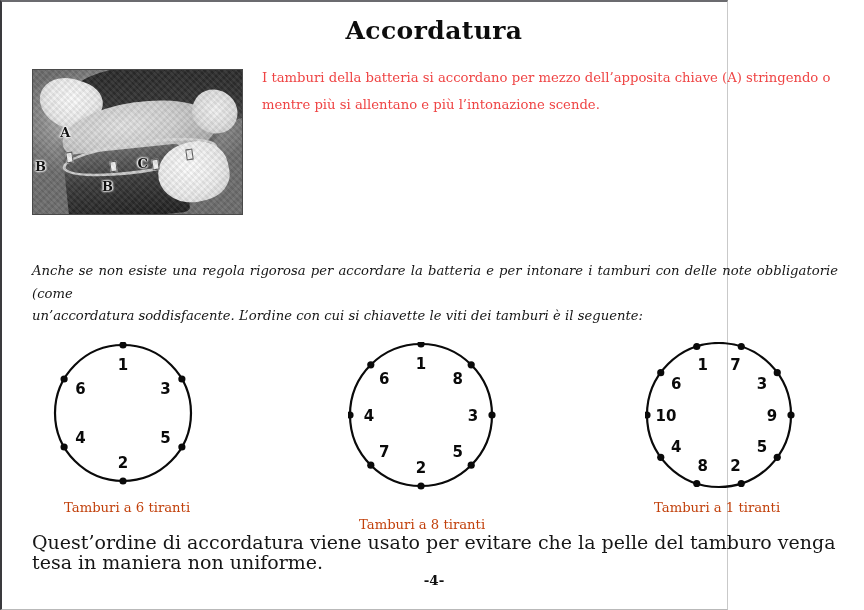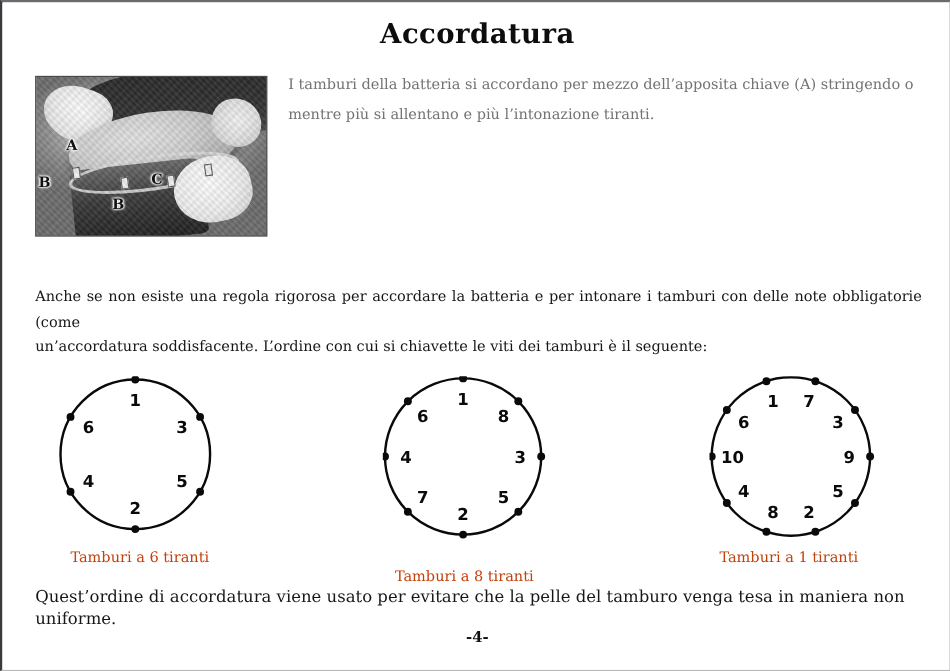--- a/index.html
+++ b/index.html
@@ -11,21 +11,21 @@
     width: 864px;
     height: 610px;
     overflow: hidden;
     font-family: "DejaVu Serif", "Liberation Serif", serif;
     color: #1a1a1a;
     position: relative;
   }
   #page {
     position: absolute;
     left: 0; top: 0;
-    width: 864px;
+    width: 728px;
     height: 610px;
     background: #ffffff;
     border-top: 2px solid #6b6b6f;
     border-left: 2px solid #3a3a3e;
     border-right: 1px solid #c9c9c9;
     border-bottom: 1px solid #b9b9b9;
     box-sizing: border-box;
   }
 
   
@@ -143,56 +143,56 @@
   }
 
   
   .intro {
     position: absolute;
     left: 260px; top: 62px;
     width: 576px;
     font-size: 13.2px;
     line-height: 27px;
     text-align: justify;
-    color: #737373;
+    color: #ef4444;
   }
   .intro p { margin: 0; }
 
   
   .body-par {
     position: absolute;
     left: 30px; top: 258px;
     width: 806px;
     font-size: 13.2px;
     line-height: 22.5px;
     text-align: justify;
     color: #161616;
   }
-  .body-par p { margin: 0; }
+  .body-par p { margin: 0; font-style: italic; }
 
   
   .diagram {
     position: absolute;
     top: 340px;
   }
   .diagram svg { display: block; }
   .caption {
     position: absolute;
     top: 498px;
     font-size: 13.2px;
     color: #c2410c;
     white-space: nowrap;
   }
 
   
   .closing {
     position: absolute;
     left: 30px; top: 530px;
     width: 806px;
-    font-size: 15px;
+    font-size: 19px;
     line-height: 20px;
     color: #161616;
   }
   .closing p { margin: 0; }
 
   
   .pagenum {
     position: absolute;
     left: 0; top: 570px;
     width: 864px;
@@ -231,21 +231,21 @@
     <div class="lug" style="left:73%;top:55%;"></div>
     <div class="texture"></div>
     <div class="plabel" style="left:13%;top:38%;">A</div>
     <div class="plabel" style="left:1%;top:62%;">B</div>
     <div class="plabel" style="left:33%;top:76%;">B</div>
     <div class="plabel" style="left:50%;top:60%;">C</div>
   </div>
 
   <div class="intro">
     <p>I tamburi della batteria si accordano per mezzo dell’apposita chiave (A) stringendo o</p>
-    <p>mentre più si allentano e più l’intonazione tiranti.</p>
+    <p>mentre più si allentano e più l’intonazione scende.</p>
   </div>
 
   <div class="body-par">
     <p>Anche se non esiste una regola rigorosa per accordare la batteria e per intonare i tamburi con delle note obbligatorie (come</p>
     <p>un’accordatura soddisfacente. L’ordine con cui si chiavette le viti dei tamburi è il seguente:</p>
   </div>
 
   <div class="diagram" style="left:48px;">
     <svg width="150" height="150" viewBox="0 0 150 150">
       <circle cx="73" cy="71" r="68" fill="none" stroke="#0a0a0a" stroke-width="2.2"></circle>

